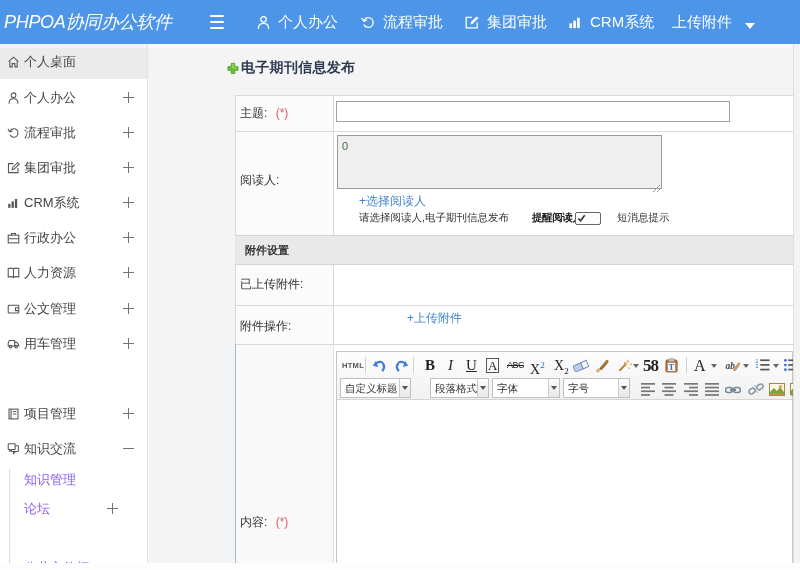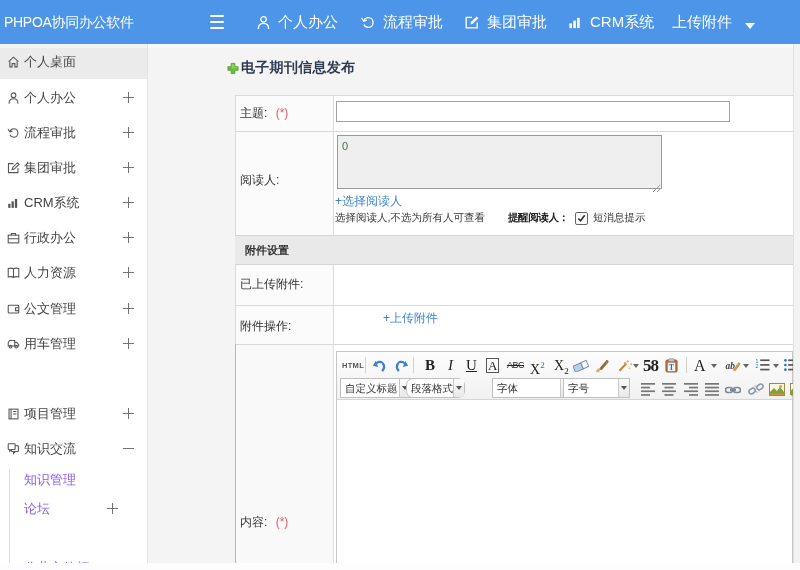--- a/index.html
+++ b/index.html
@@ -1,22 +1,22 @@
 <!DOCTYPE html>
 <html><head>
 <meta charset="utf-8">
 <style>
 * { margin:0; padding:0; box-sizing:border-box; }
 html,body { width:800px; height:570px; overflow:hidden; }
 body { font-family:"Liberation Sans",sans-serif; position:relative; background:#f4f4f4; }
-.abs { position:absolute; }
+.abs { position:absolute;padding-left:24px; }
 
 
 #header { position:absolute; left:0; top:0; width:800px; height:44px; background:#4d95e9; color:#fff; }
-#logo { position:absolute; left:4px; top:0; line-height:44px; font-size:14px; letter-spacing:-0.3px; }
+#logo { position:absolute; left:4px; top:0; line-height:44px; font-size:18px; letter-spacing:-0.3px;font-style:italic; }
 .hnav { position:absolute; top:0; height:44px; line-height:44px; font-size:15px; color:#fff; }
 .hnav svg { vertical-align:-3px; margin-right:7px; }
 #burger { position:absolute; left:210px; top:15px; width:14px; }
 #burger div { height:2px; background:#fff; margin-bottom:4px; border-radius:1px; }
 
 
 #sidebar { position:absolute; left:0; top:44px; width:148px; height:519px; background:#fff; border-right:1px solid #e3e3e3; }
 .snav { position:absolute; left:0; width:147px; height:35px; color:#444; font-size:13px; }
 .snav .txt { position:absolute; left:24px; top:50%; transform:translateY(-50%); white-space:nowrap; }
 .snav svg { position:absolute; left:7px; top:50%; transform:translateY(-50%); }
@@ -232,21 +232,21 @@
 <div class="lbl" style="top:276px;">已上传附件:</div>
 <div class="lbl" style="top:318px;">附件操作:</div>
 <div class="lbl" style="top:514px;">内容: <span class="red" style="margin-left:5px;">(*)</span></div>
 
 <input id="input-subject" type="text" style="">
 <div id="ta-readers">0</div>
 <div id="resize-handle"><svg width="9" height="9" viewBox="0 0 9 9">
       <path d="M8 1 L1 8 M8 5 L5 8" stroke="#999" stroke-width="1" fill="none"></path>
     </svg></div>
 <div class="blue-link abs" style="left:335px; top:193px;">+选择阅读人</div>
-<div class="abs" style="left:335px; top:211px; font-size:10.5px; color:#333;">选择阅读人,不选为所有人可查看</div>
+<div class="abs" style="left:335px; top:211px; font-size:10.5px; color:#333;">请选择阅读人,电子期刊信息发布</div>
 <div class="abs" style="left:508px; top:210.5px; font-size:10.5px; color:#222; font-weight:bold; letter-spacing:-0.4px;">提醒阅读人：</div>
 <div class="abs" style="left:575px; top:212px; width:13px; height:13px; border:1px solid #666; border-radius:2px; background:#fdfdfd;">
     <svg width="11" height="11" viewBox="0 0 12 12" style="position:absolute;left:0;top:0;">
       <path d="M2.5 6 L5 8.5 L9.5 2.5" stroke="#333" stroke-width="1.8" fill="none"></path>
     </svg>
   </div>
 <div class="abs" style="left:593px; top:211px; font-size:10.5px; color:#333;">短消息提示</div>
 
 <div id="att-header">
     <span>附件设置</span>
@@ -323,22 +323,22 @@
     <span class="tico" style="left:446px;"><svg width="16" height="14" viewBox="0 0 16 15">
           <circle cx="2" cy="2.5" r="1.4" fill="#2a6fc9"></circle>
           <circle cx="2" cy="7.5" r="1.4" fill="#2a6fc9"></circle>
           <circle cx="2" cy="12.5" r="1.4" fill="#2a6fc9"></circle>
           <rect x="5" y="1.5" width="10" height="1.8" fill="#555"></rect>
           <rect x="5" y="6.5" width="10" height="1.8" fill="#555"></rect>
           <rect x="5" y="11.5" width="10" height="1.8" fill="#555"></rect>
         </svg></span>
 
     <div class="combo" style="left:3px; width:71px;">自定义标题<span class="arr"></span></div>
-    <div class="combo" style="left:69px; width:59px;border-radius:7px;">段落格式<span class="arr"></span></div>
-    <div class="combo" style="left:155px; width:80px;">字体<span class="arr"></span></div>
+    <div class="combo" style="left:93px; width:59px;">段落格式<span class="arr"></span></div>
+    <div class="combo" style="left:155px; width:68px;">字体<span class="arr"></span></div>
     <div class="combo" style="left:226px; width:67px;">字号<span class="arr"></span></div>
     <span class="tico2" style="left:304px;"><svg width="14" height="13" viewBox="0 0 14 13">
           <rect x="0" y="0" width="14" height="1.7" fill="#777"></rect>
           <rect x="0" y="3.7" width="9" height="1.7" fill="#777"></rect>
           <rect x="0" y="7.4" width="14" height="1.7" fill="#777"></rect>
           <rect x="0" y="11.1" width="9" height="1.7" fill="#777"></rect>
         </svg></span>
     <span class="tico2" style="left:325px;"><svg width="14" height="13" viewBox="0 0 14 13">
           <rect x="0" y="0" width="14" height="1.7" fill="#777"></rect>
           <rect x="2.5" y="3.7" width="9" height="1.7" fill="#777"></rect>

